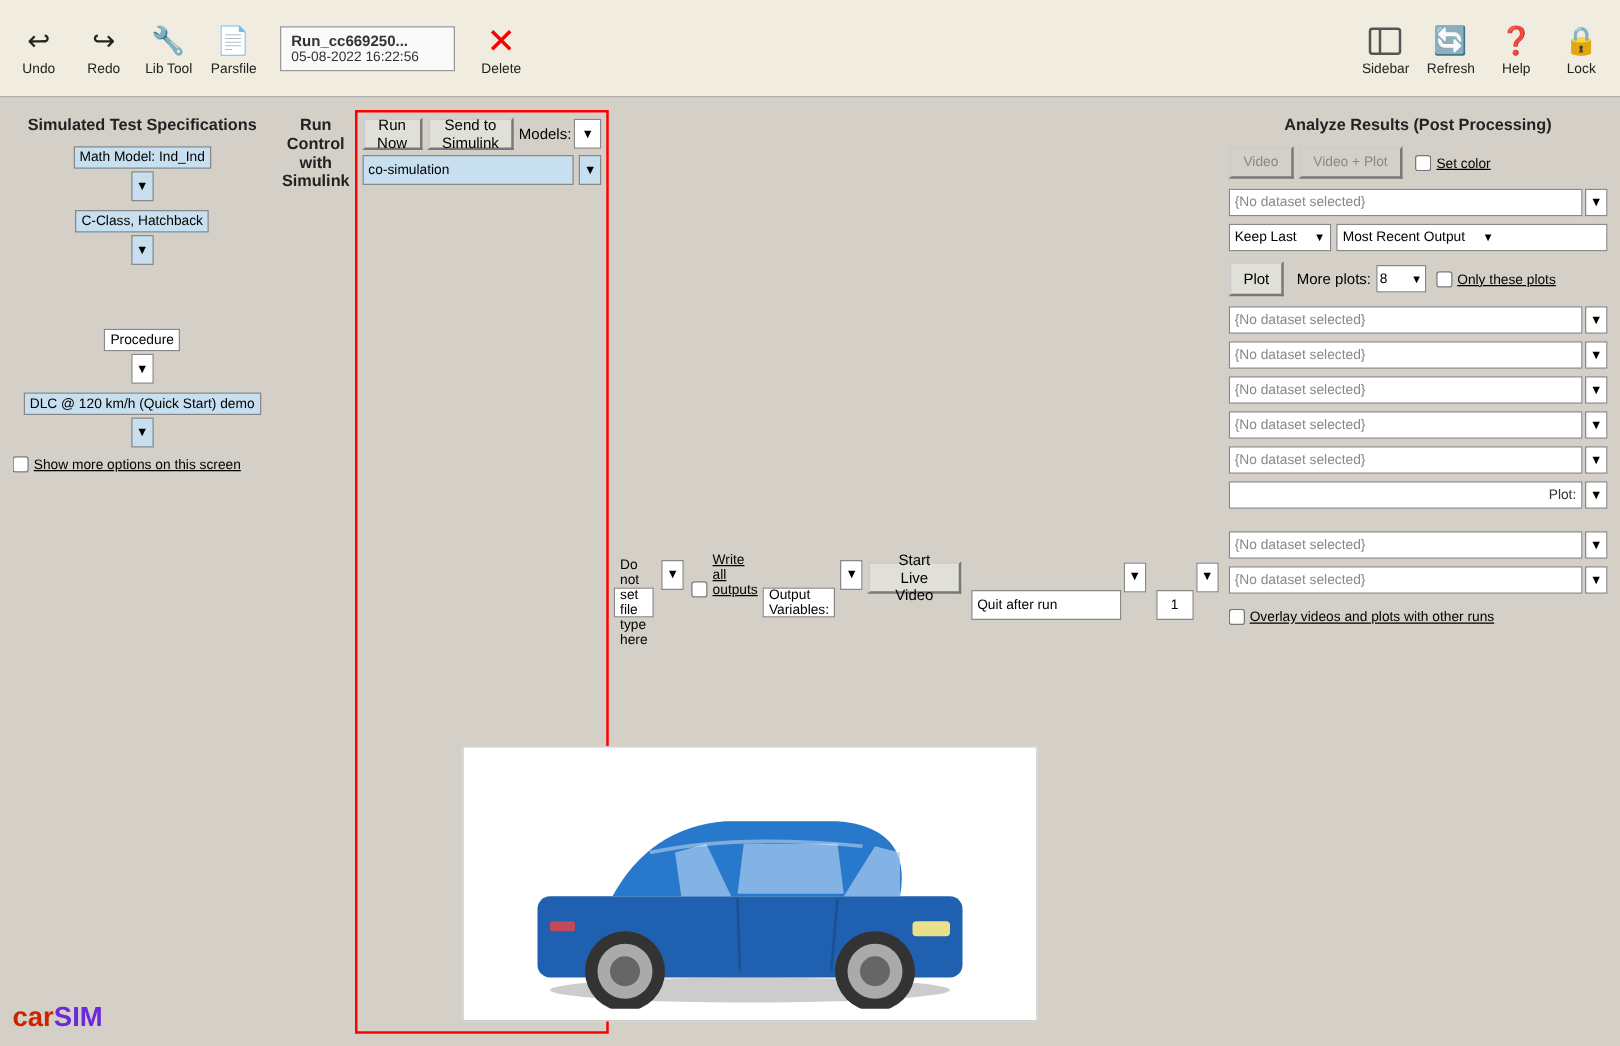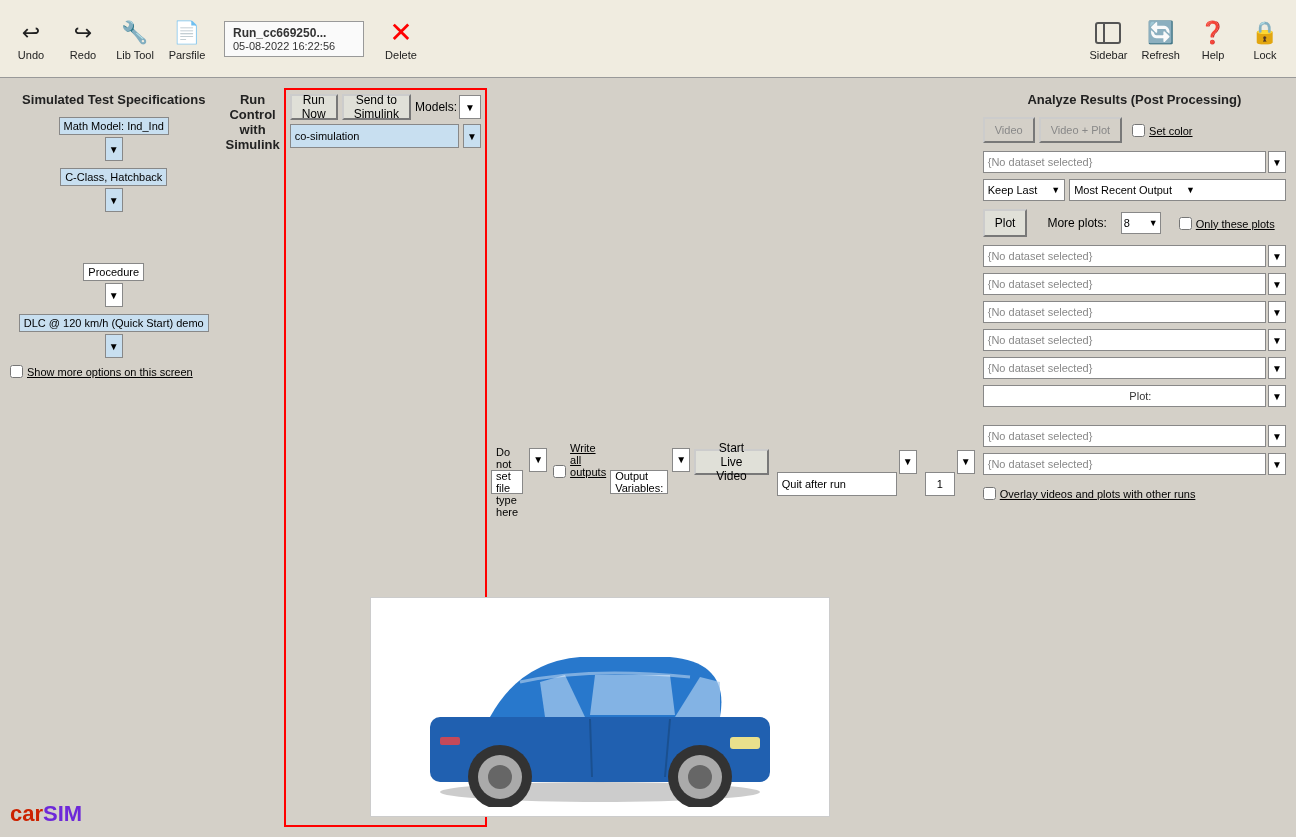--- a/index.html
+++ b/index.html
@@ -274,21 +274,21 @@
       color: #444;
     }
     .video-btn.disabled {
       color: #888;
       background: #d4d0c8;
     }
 
     .more-plots-row {
       display: flex;
       align-items: center;
-      gap: 14px;
+      gap: 4px;
     }
 
     .num-select {
       height: 22px;
       width: 40px;
       border: 1px solid #888;
       background: white;
       font-size: 11px;
       display: flex;
       align-items: center;
@@ -524,21 +524,21 @@
       <div class="dataset-arrow">▼</div>
     </div>
     <div class="dataset-row">
       <div class="dataset-select">
         <span style="color:#888;">{No dataset selected}</span>
       </div>
       <div class="dataset-arrow">▼</div>
     </div>
 
     <div class="dataset-row">
-      <div class="dataset-select" style="justify-content:center; color:#333;padding-left:36px;">
+      <div class="dataset-select" style="justify-content:flex-end; color:#333;padding-left:36px;">
         <span style="color:#333;">Plot:</span>
       </div>
       <div class="dataset-arrow">▼</div>
     </div>
 
     <div style="height:8px;"></div>
 
     <div class="dataset-row">
       <div class="dataset-select">
         <span style="color:#888;">{No dataset selected}</span>

